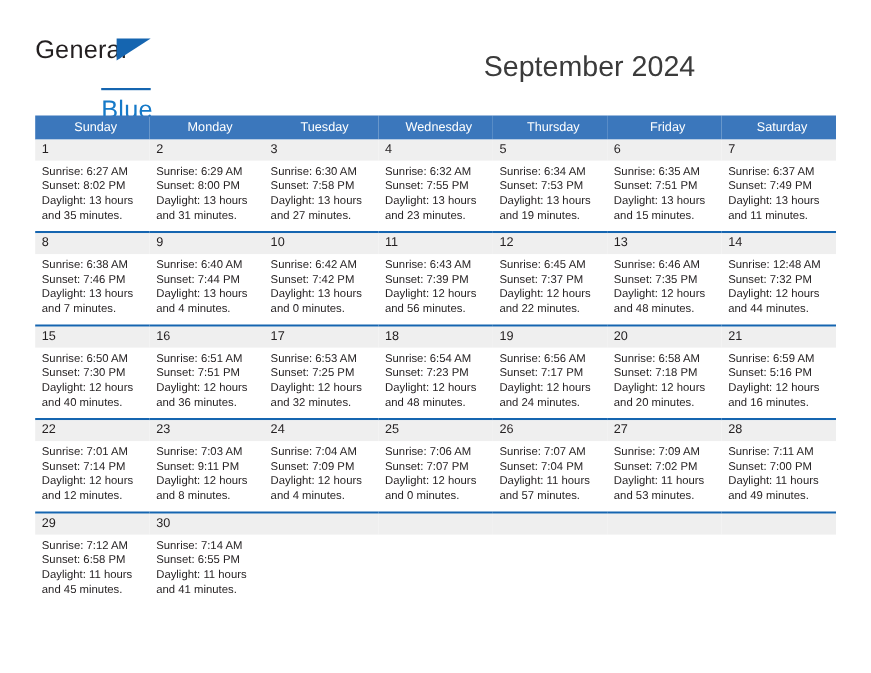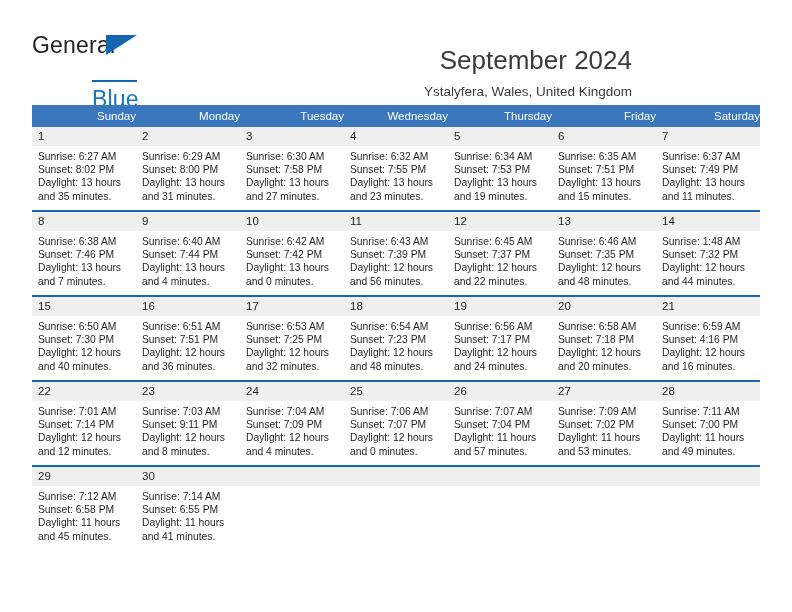--- a/index.html
+++ b/index.html
@@ -104,21 +104,21 @@
     top: 105px;
     width: 728px;
     border-collapse: collapse;
     table-layout: fixed;
   }
   .calendar th {
     background: #3b77bc;
     color: #ffffff;
     font-weight: normal;
     font-size: 11.5px;
-    text-align: right;
+    text-align: center;
     padding: 4px 0 4px 6px;
     height: 13px;
     line-height: 14px;
     border: none;
   }
   .calendar td {
     vertical-align: top;
     padding: 0;
     border: none;
     width: 104px;
@@ -167,21 +167,20 @@
 
     <div class="logo">
       <span class="logo-general">General</span>
       <span class="logo-triangle"></span>
       <span class="logo-blue">Blue</span>
       <span class="logo-underline"></span>
     </div>
 
     <div class="title-block">
       <div class="cal-title">September 2024</div>
-      <div class="cal-subtitle">Ystalyfera, Wales, United Kingdom</div>
     </div>
 
   </div>
 
   <table class="calendar">
     <thead>
       <tr id="weekday-row">
           <th>Sunday</th>
           <th>Monday</th>
           <th>Tuesday</th>
@@ -335,21 +334,21 @@
                 <div>Sunset: 7:35 PM</div>
                 <div>Daylight: 12 hours</div>
                 <div>and 48 minutes.</div>
               </div>
             </div>
           </td>
           <td>
             <div class="cell">
               <div class="daynum-band">14</div>
               <div class="details">
-                <div>Sunrise: 1:48 AM</div>
+                <div>Sunrise: 12:48 AM</div>
                 <div>Sunset: 7:32 PM</div>
                 <div>Daylight: 12 hours</div>
                 <div>and 44 minutes.</div>
               </div>
             </div>
           </td>
         </tr>
         <tr>
           <td>
             <div class="cell">
@@ -415,21 +414,21 @@
                 <div>Daylight: 12 hours</div>
                 <div>and 20 minutes.</div>
               </div>
             </div>
           </td>
           <td>
             <div class="cell">
               <div class="daynum-band">21</div>
               <div class="details">
                 <div>Sunrise: 6:59 AM</div>
-                <div>Sunset: 4:16 PM</div>
+                <div>Sunset: 5:16 PM</div>
                 <div>Daylight: 12 hours</div>
                 <div>and 16 minutes.</div>
               </div>
             </div>
           </td>
         </tr>
         <tr>
           <td>
             <div class="cell">
               <div class="daynum-band">22</div>

